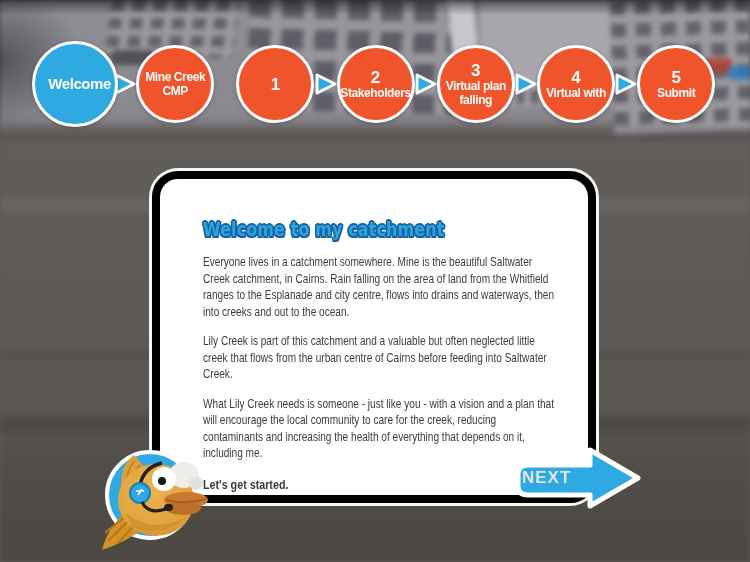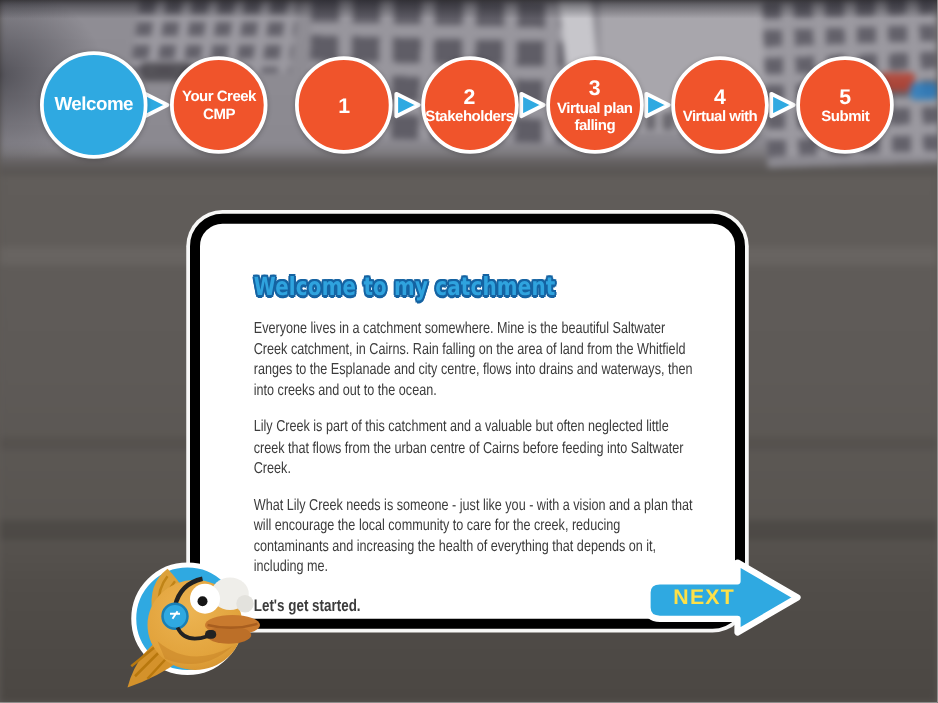--- a/index.html
+++ b/index.html
@@ -49,22 +49,22 @@
         border:8px solid #000000;border-radius:26px;box-shadow:0 0 0 3px rgba(255,255,255,.95);z-index:4;}
   .copy{position:absolute;left:43px;top:38px;width:445px;transform:scaleX(0.795);transform-origin:0 0;color:#3C3C3C;}
   .card-title{font-family:"DejaVu Sans",sans-serif;font-size:20px;font-weight:bold;color:#2FA3DE;margin:0 0 13px 0;letter-spacing:.2px;
         text-shadow:-1.5px -1.5px 0 #1563A2,1.5px -1.5px 0 #1563A2,-1.5px 1.5px 0 #1563A2,1.5px 1.5px 0 #1563A2,-2px 0 0 #1563A2,2px 0 0 #1563A2,0 -2px 0 #1563A2,0 2px 0 #1563A2;}
   .para{font-size:12.7px;line-height:16.5px;margin:0 0 13px 0;}
   .cta{font-size:13.5px;font-weight:bold;margin-top:15px;}
 
   
   .next{position:absolute;left:510px;top:446px;width:136px;height:64px;z-index:6;cursor:pointer;}
   .next svg{position:absolute;inset:0;display:block;}
-  .next .next-label{position:absolute;left:12px;top:22px;width:66px;text-align:right;
-        color:#fde047;font-size:17px;font-weight:bold;letter-spacing:1px;}
+  .next .next-label{position:absolute;left:12px;top:22px;width:66px;text-align:left;
+        color:#e5e5e5;font-size:17px;font-weight:bold;letter-spacing:1px;}
 
   
   .mascot{position:absolute;left:92px;top:442px;width:124px;height:118px;z-index:7;cursor:pointer;}
   .mascot svg{display:block;width:100%;height:100%;overflow:visible;}
 </style>
 </head>
 <body>
 
 <div class="stage">
 
@@ -77,32 +77,32 @@
       </div>
     <div class="bldg b4"></div>
     <div class="car car1"></div>
     <div class="car car2"></div>
     <div class="car car3"></div>
     <div class="bands"></div>
   </div>
   <div class="shade"></div>
 
   <div class="stepper">
-      <div class="step big" style="left: 32px; top: 41px; width: 86px; height: 86px; background: rgb(47, 169, 225);">
+      <div class="step big" style="left: 32px; top: 41px; width: 86px; height: 86px; background: rgb(47, 169, 225); text-align: right;">
 
       <span class="lbl">Welcome</span>
     </div>
       <div class="step-arrow" style="left: 113.1px; top: 72px;">
         <svg viewBox="0 0 24 24">
           <polygon points="3,3 21,12 3,21" fill="#2FA9E1" stroke="#FFFFFF" stroke-width="3" stroke-linejoin="round"></polygon>
         </svg>
       </div>
       <div class="step" style="left: 136.2px; top: 45px; width: 78px; height: 78px; background: rgb(240, 84, 43);">
 
-      <span class="lbl">Your Creek CMP</span>
+      <span class="lbl">Mine Creek CMP</span>
     </div>
       <div class="step" style="left: 236.4px; top: 45px; width: 78px; height: 78px; background: rgb(240, 84, 43);">
       <span class="num">1</span>
     </div>
       <div class="step-arrow" style="left: 313.5px; top: 72px;">
         <svg viewBox="0 0 24 24">
           <polygon points="3,3 21,12 3,21" fill="#2FA9E1" stroke="#FFFFFF" stroke-width="3" stroke-linejoin="round"></polygon>
         </svg>
       </div>
       <div class="step" style="left: 336.6px; top: 45px; width: 78px; height: 78px; background: rgb(240, 84, 43);">

